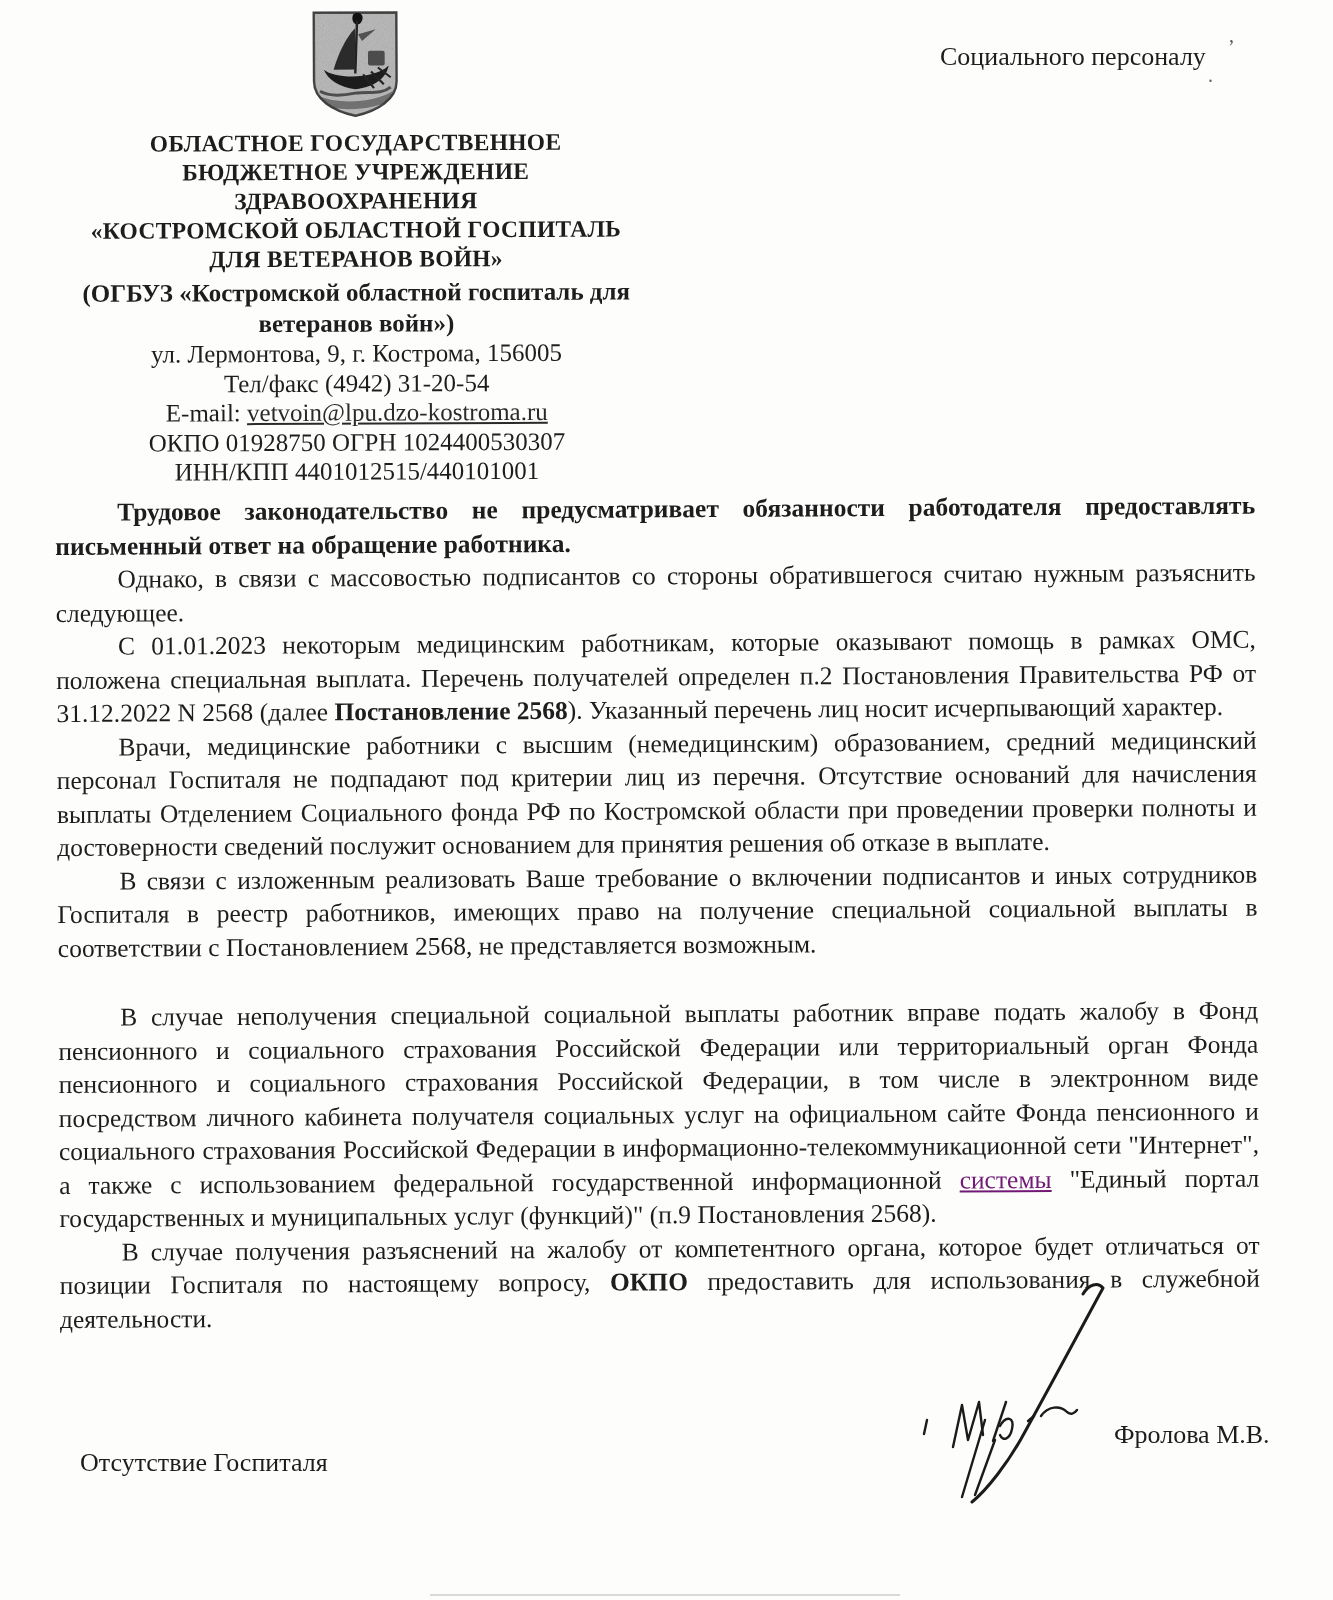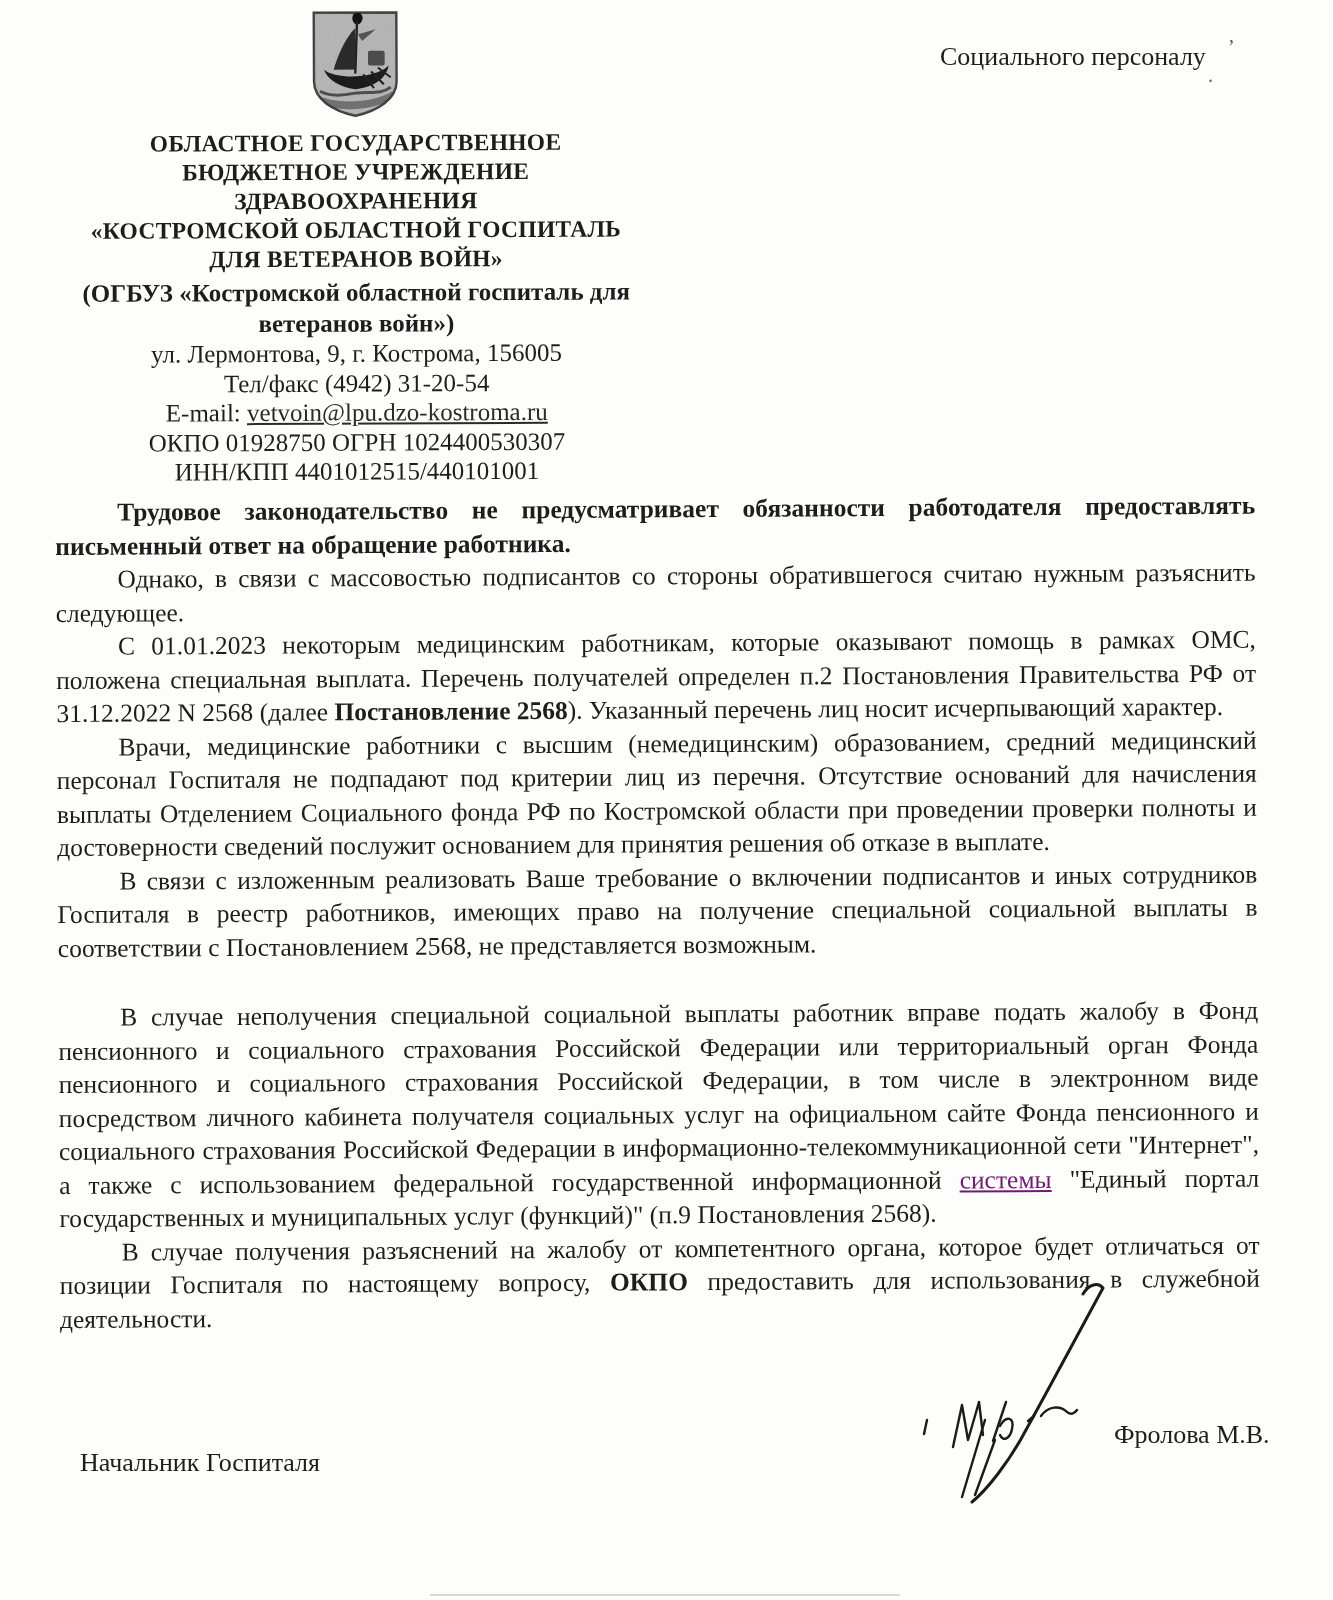--- a/index.html
+++ b/index.html
@@ -105,21 +105,21 @@
   <div class="letter-body">
     <p class="bold"><span>Трудовое законодательство не предусматривает обязанности работодателя предоставлять письменный ответ на обращение работника.</span></p>
     <p><span>Однако, в связи с массовостью подписантов со стороны обратившегося считаю нужным разъяснить следующее.</span></p>
     <p><span>С 01.01.2023 некоторым медицинским работникам, которые оказывают помощь в рамках ОМС, положена специальная выплата. Перечень получателей определен п.2 Постановления Правительства РФ от 31.12.2022 N 2568 (далее </span><span class="bold">Постановление 2568</span><span>). Указанный перечень лиц носит исчерпывающий характер.</span></p>
     <p><span>Врачи, медицинские работники с высшим (немедицинским) образованием, средний медицинский персонал Госпиталя не подпадают под критерии лиц из перечня. Отсутствие оснований для начисления выплаты Отделением Социального фонда РФ по Костромской области при проведении проверки полноты и достоверности сведений послужит основанием для принятия решения об отказе в выплате.</span></p>
     <p><span>В связи с изложенным реализовать Ваше требование о включении подписантов и иных сотрудников Госпиталя в реестр работников, имеющих право на получение специальной социальной выплаты в соответствии с Постановлением 2568, не представляется возможным.</span></p>
     <p class="gap-before"><span>В случае неполучения специальной социальной выплаты работник вправе подать жалобу в Фонд пенсионного и социального страхования Российской Федерации или территориальный орган Фонда пенсионного и социального страхования Российской Федерации, в том числе в электронном виде посредством личного кабинета получателя социальных услуг на официальном сайте Фонда пенсионного и социального страхования Российской Федерации в информационно-телекоммуникационной сети "Интернет", а также с использованием федеральной государственной информационной </span><span class="u-link">системы</span><span> "Единый портал государственных и муниципальных услуг (функций)" (п.9 Постановления 2568).</span></p>
     <p><span>В случае получения разъяснений на жалобу от компетентного органа, которое будет отличаться от позиции Госпиталя по настоящему вопросу, </span><span class="bold">ОКПО</span><span> предоставить для использования в служебной деятельности.</span></p>
   </div>
 
-  <div class="position-title">Начальник Госпиталя</div>
+  <div class="position-title">Отсутствие Госпиталя</div>
   <div class="signatory-name">Фролова М.В.</div>
 
   <svg class="signature-svg" width="420" height="270" viewBox="0 0 420 270" xmlns="http://www.w3.org/2000/svg">
     <g fill="none" stroke="#1b1b1b" stroke-linecap="round" stroke-linejoin="round">
 
       <path d="M223,33 C218,27 209,29 203,39 M223,33 C211,55 172,128 141,184 C128,207 108,234 92,247" stroke-width="3"></path>
 
       <path d="M47,165 L44,179" stroke-width="2.4"></path>
       <path d="M73,192 L82,150 L88,185 L99,147 L103,180" stroke-width="2.4"></path>
       <path d="M113,186 L126,147" stroke-width="2.4"></path>

